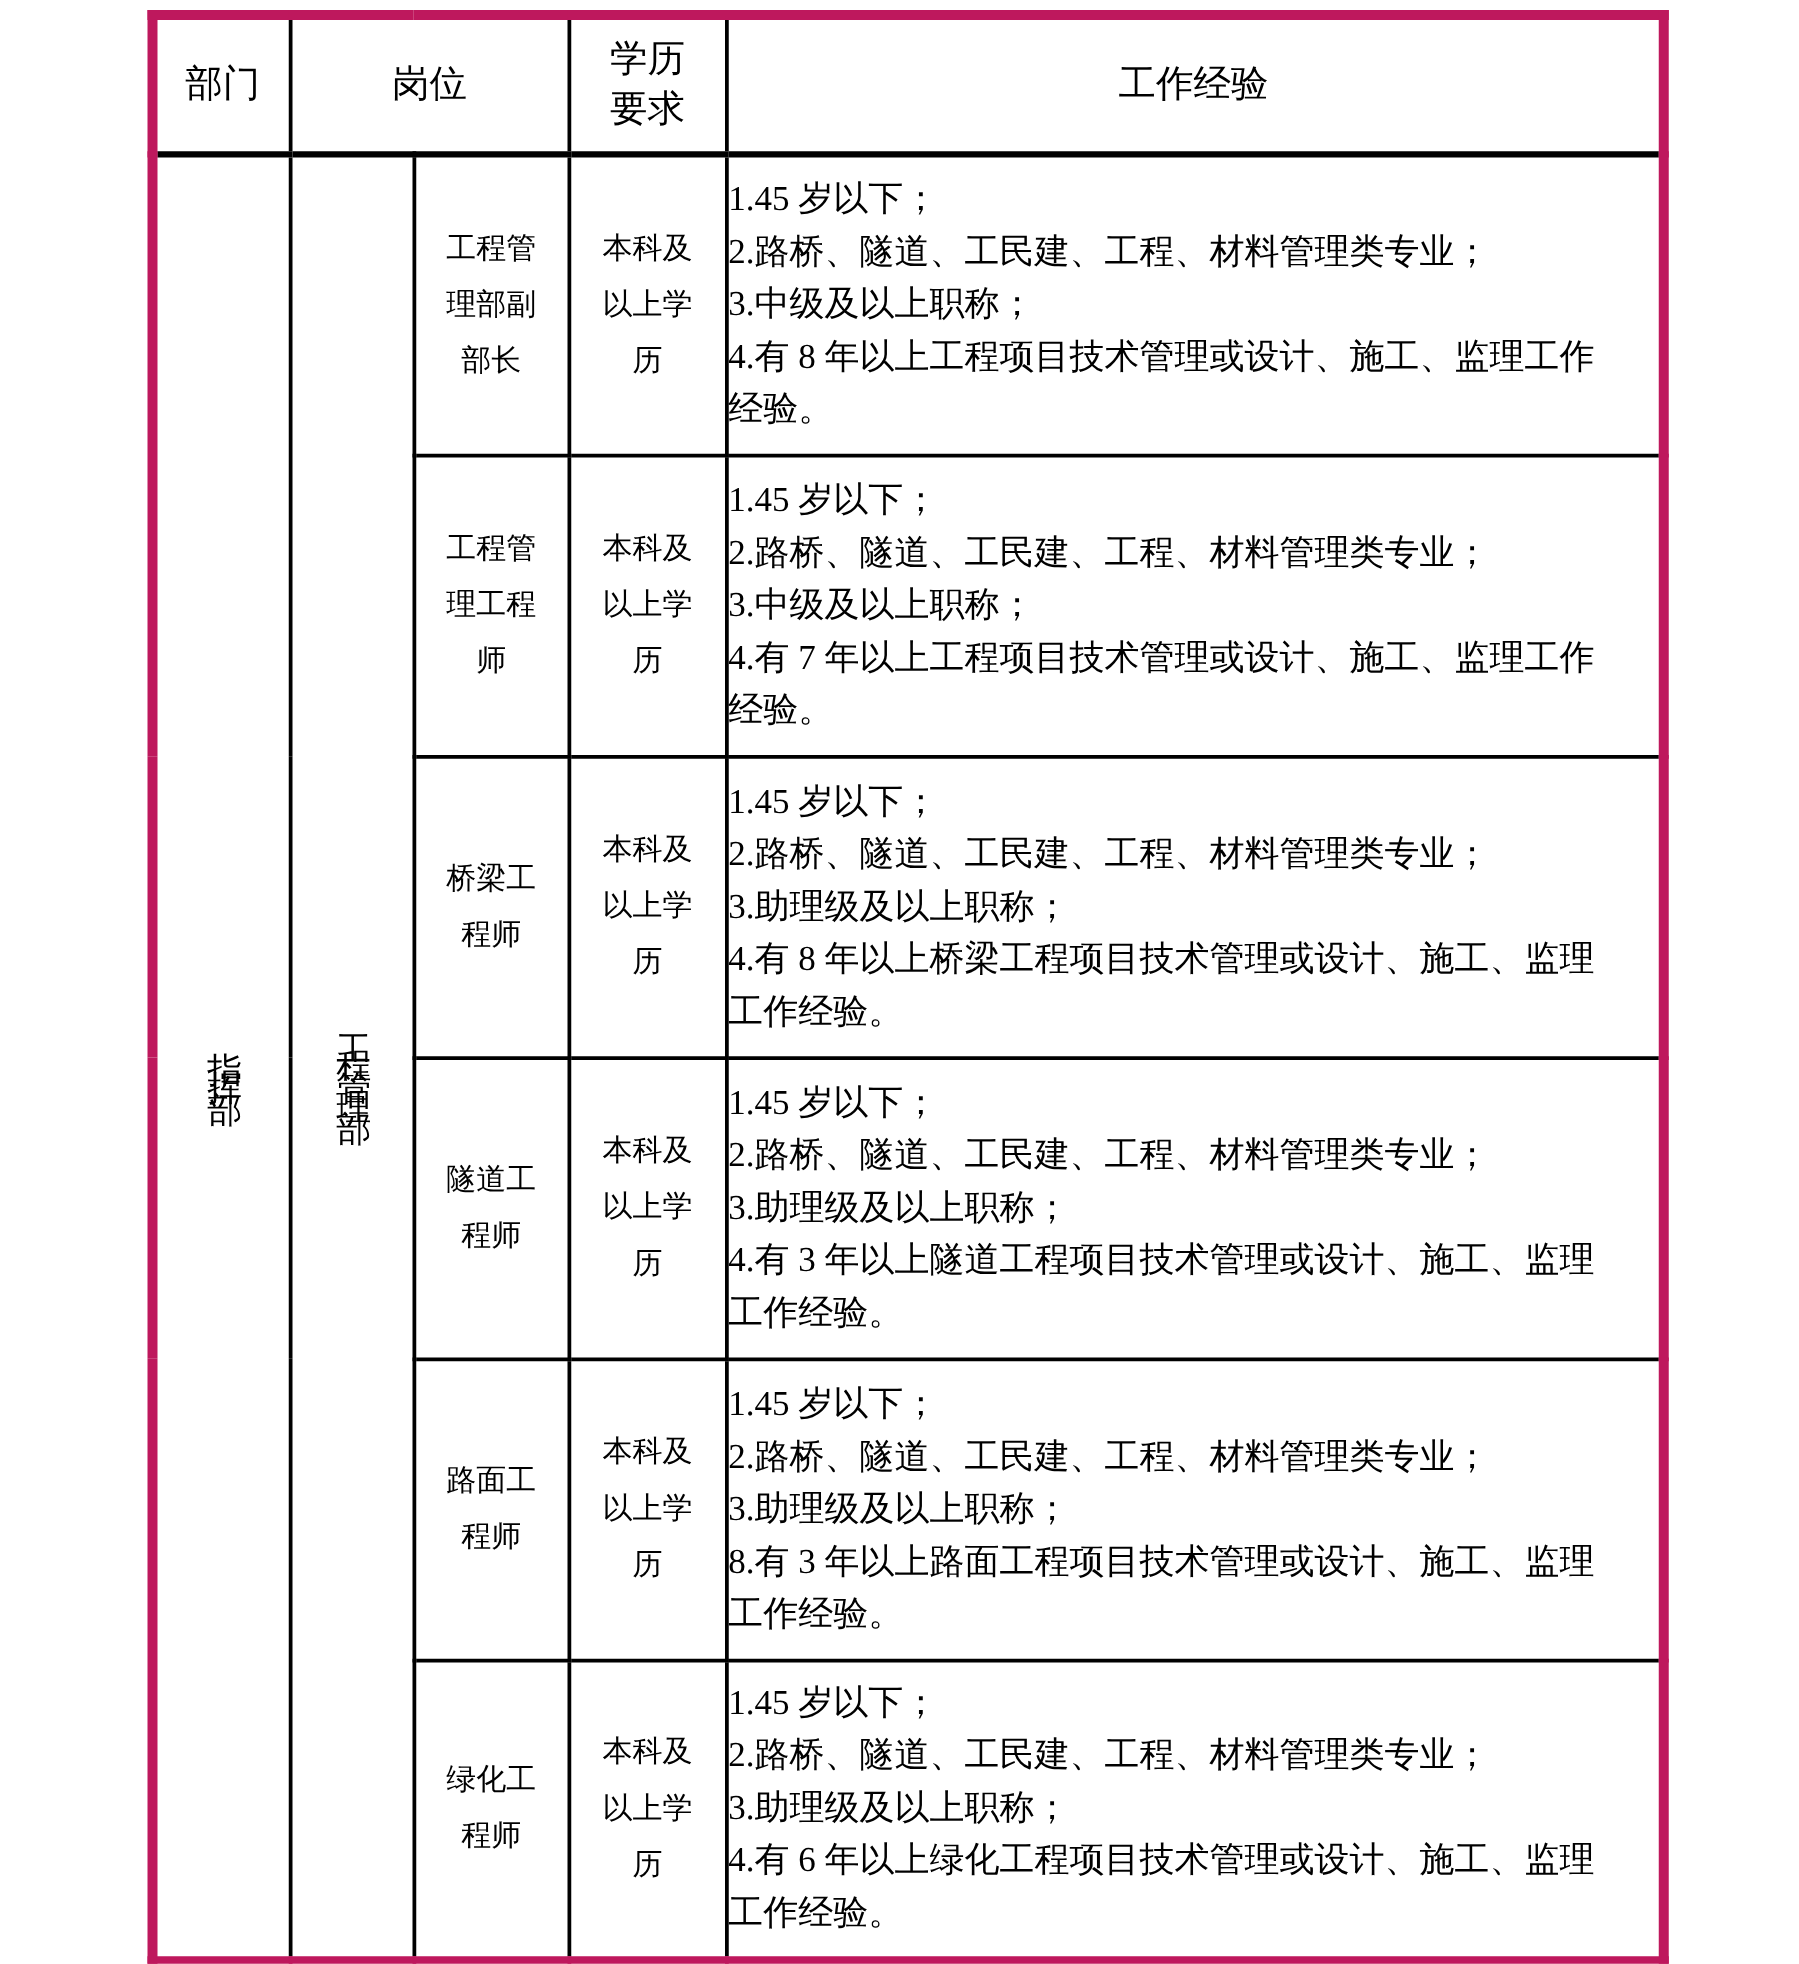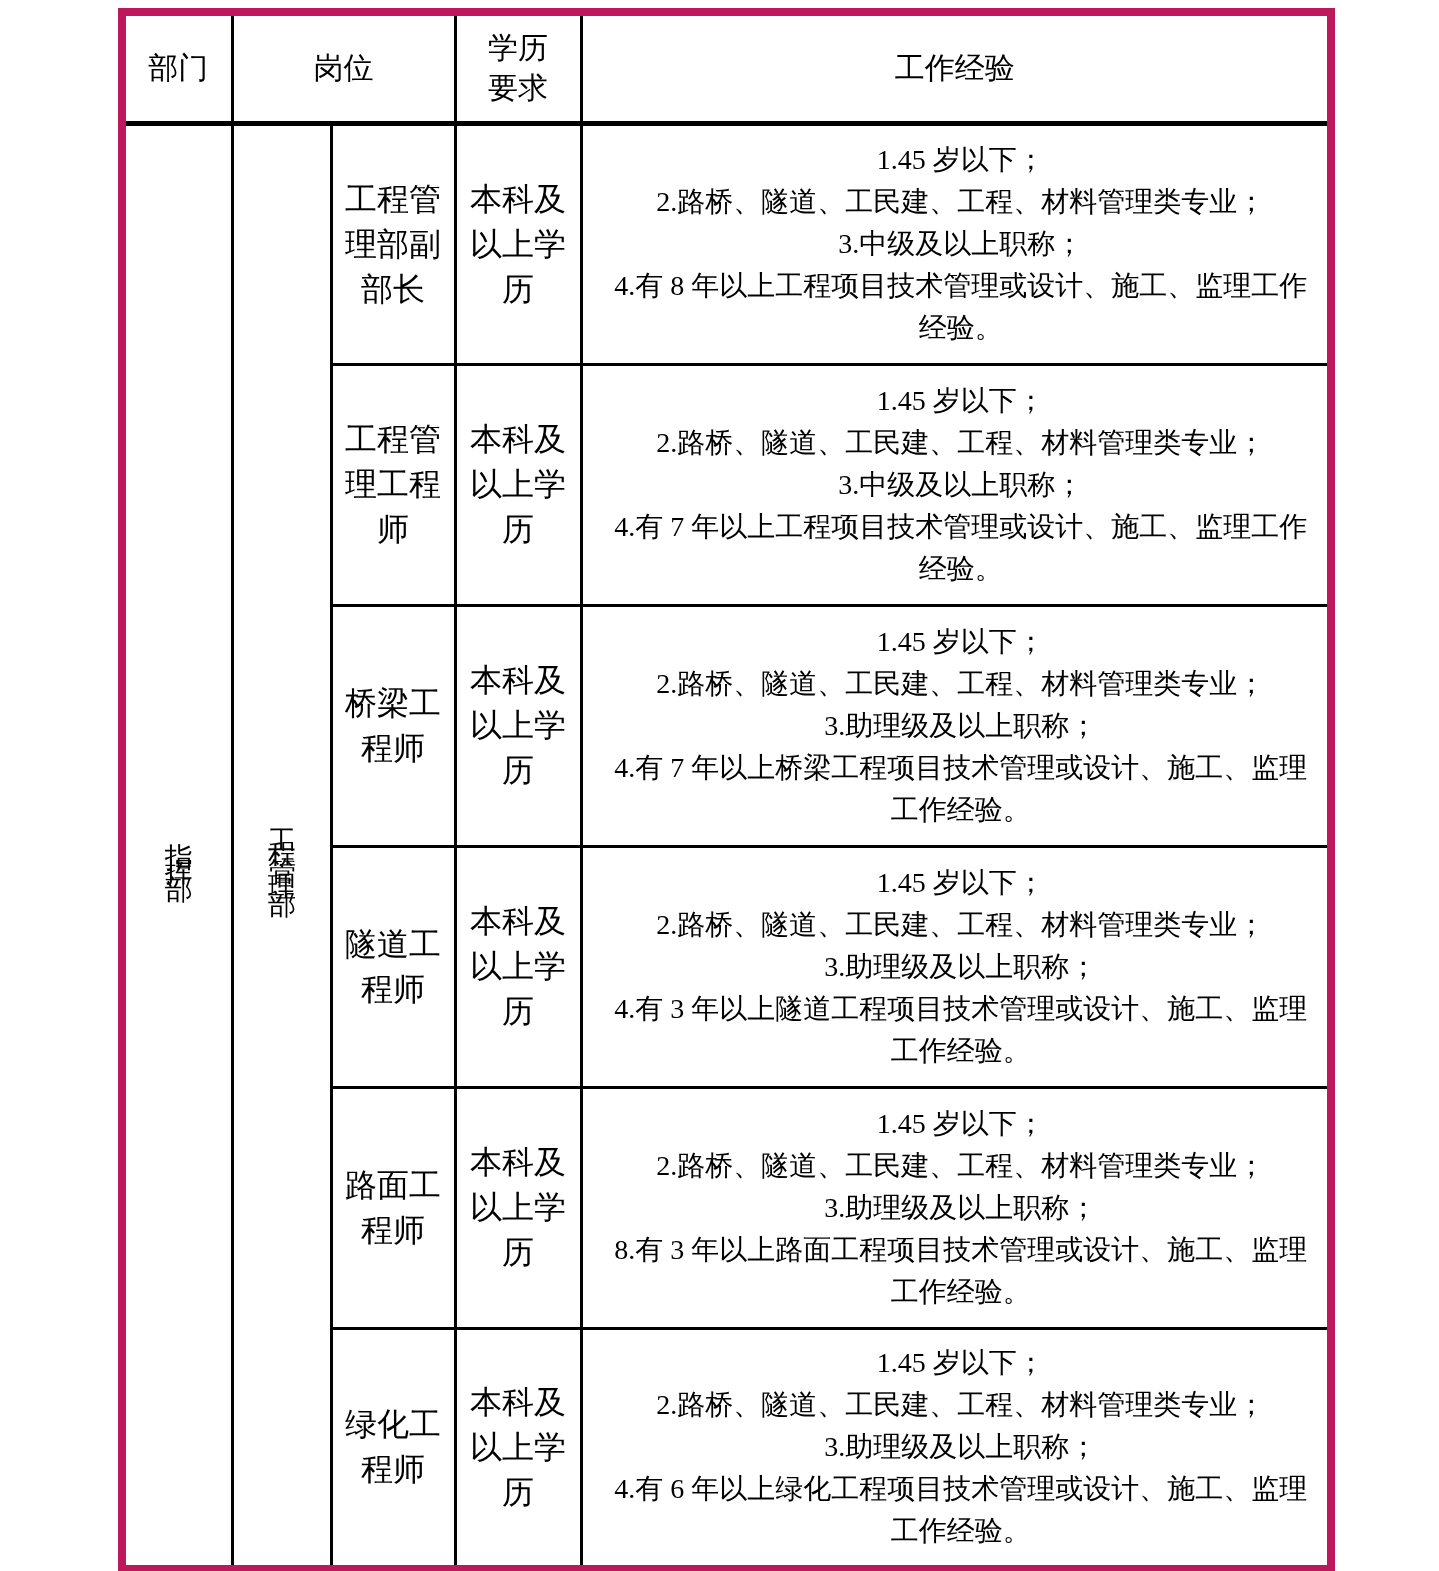--- a/index.html
+++ b/index.html
@@ -44,30 +44,29 @@
     display: inline-block;
     writing-mode: vertical-lr;
     text-orientation: upright;
     font-size: 28px;
     line-height: 30px;
     letter-spacing: 15px;
   }
   td.pos-cell, td.edu-cell {
     text-align: center;
     vertical-align: middle;
-    font-size: 32px;
+    font-size: 24px;
     line-height: 45px;
     white-space: pre-line;
   }
   td.req-cell {
     vertical-align: middle;
     font-size: 28px;
     line-height: 42px;
-    padding: 0 8px 0 20px;
-    text-align: center;
+    padding: 0 8px 0 0;
   }
   .req-item { white-space: pre-line; }
 </style>
 </head>
 <body>
 
 <table class="job-table">
   <colgroup>
     <col style="width:110px">
     <col style="width:99px">
@@ -124,21 +123,21 @@
     <tr>
       <td class="pos-cell">桥梁工
 程师</td>
       <td class="edu-cell">本科及
 以上学
 历</td>
       <td class="req-cell">
         <div class="req-item">1.45 岁以下；</div>
         <div class="req-item">2.路桥、隧道、工民建、工程、材料管理类专业；</div>
         <div class="req-item">3.助理级及以上职称；</div>
-        <div class="req-item">4.有 7 年以上桥梁工程项目技术管理或设计、施工、监理
+        <div class="req-item">4.有 8 年以上桥梁工程项目技术管理或设计、施工、监理
 工作经验。</div>
       </td>
     </tr>
     <tr>
       <td class="pos-cell">隧道工
 程师</td>
       <td class="edu-cell">本科及
 以上学
 历</td>
       <td class="req-cell">

